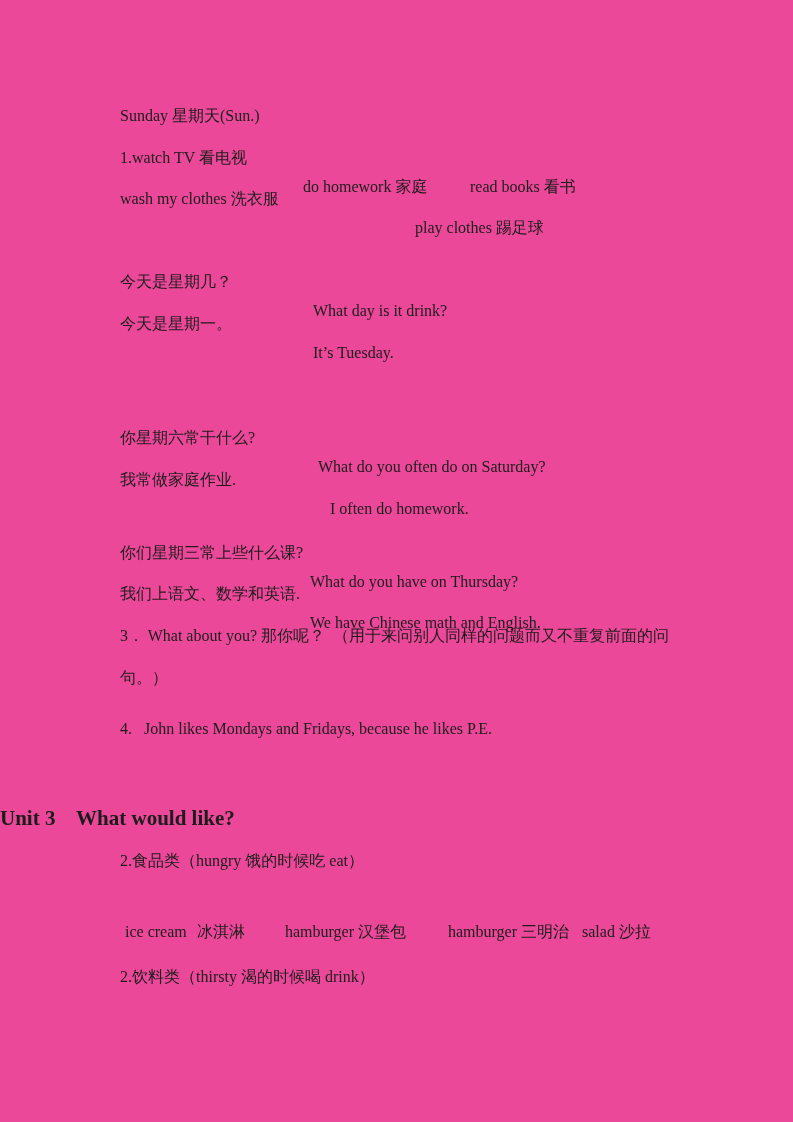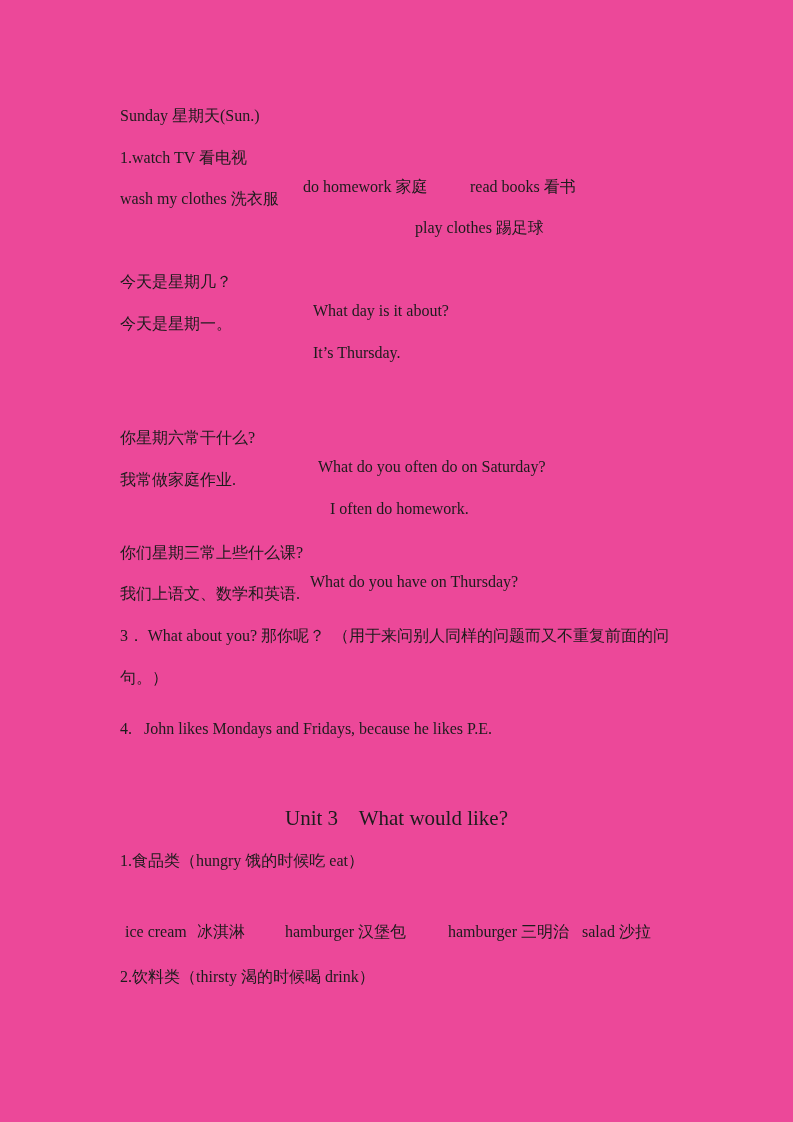--- a/index.html
+++ b/index.html
@@ -29,60 +29,60 @@
     position: absolute;
     top: 0;
     white-space: pre;
     margin-top: 29px;
   }
   .heading {
     position: absolute;
     left: 0;
     top: 803px;
     width: 793px;
-    text-align: center;
+    text-align: left;
     font-size: 21px;
-    font-weight: normal;
+    font-weight: bold;
     line-height: 30px;
     white-space: pre;
     margin: 0;
   }
 </style>
 </head>
 <body>
 
 <div id="page">
 
   <p class="line" style="top:105px"><span>Sunday 星期天(Sun.)</span></p>
 
   <p class="line" style="top:147px"><span>1.watch TV 看电视</span><span class="tab" style="left:183px">do homework 家庭</span><span class="tab" style="left:350px">read books 看书</span></p>
 
   <p class="line" style="top:188px"><span>wash my clothes 洗衣服</span><span class="tab" style="left:295px">play clothes 踢足球</span></p>
 
 
-  <p class="line" style="top:271px"><span>今天是星期几？</span><span class="tab" style="left:193px">What day is it about?</span></p>
+  <p class="line" style="top:271px"><span>今天是星期几？</span><span class="tab" style="left:193px">What day is it drink?</span></p>
 
-  <p class="line" style="top:313px"><span>今天是星期一。</span><span class="tab" style="left:193px">It’s Thursday.</span></p>
+  <p class="line" style="top:313px"><span>今天是星期一。</span><span class="tab" style="left:193px">It’s Tuesday.</span></p>
 
 
   <p class="line" style="top:469px"><span>我常做家庭作业.</span><span class="tab" style="left:210px">I often do homework.</span></p>
 
   <p class="line" style="top:427px"><span>你星期六常干什么?</span><span class="tab" style="left:198px">What do you often do on Saturday?</span></p>
 
   <p class="line" style="top:542px"><span>你们星期三常上些什么课?</span><span class="tab" style="left:190px">What do you have on Thursday?</span></p>
 
-  <p class="line" style="top:583px"><span>我们上语文、数学和英语.</span></p>
+  <p class="line" style="top:583px"><span>我们上语文、数学和英语.</span><span class="tab" style="left:190px">We have Chinese math and English.</span></p>
 
   <p class="line" style="top:625px"><span>3． What about you? 那你呢？  （用于来问别人同样的问题而又不重复前面的问</span></p>
 
   <p class="line" style="top:667px"><span>句。）</span></p>
 
   <p class="line" style="top:718px"><span>4.   John likes Mondays and Fridays, because he likes P.E.</span></p>
 
   <h2 class="heading">Unit 3    What would like?</h2>
 
-  <p class="line" style="top:850px"><span>1.食品类（hungry 饿的时候吃 eat）</span></p>
+  <p class="line" style="top:850px"><span>2.食品类（hungry 饿的时候吃 eat）</span></p>
 
   <p class="line" style="top:892px"><span class="tab" style="left:5px">ice cream</span><span class="tab" style="left:77px">冰淇淋</span><span class="tab" style="left:165px">hamburger 汉堡包</span><span class="tab" style="left:328px">hamburger 三明治</span><span class="tab" style="left:462px">salad 沙拉</span></p>
 
   <p class="line" style="top:966px"><span>2.饮料类（thirsty 渴的时候喝 drink）</span></p>
 
 </div>
 
 </body></html>

